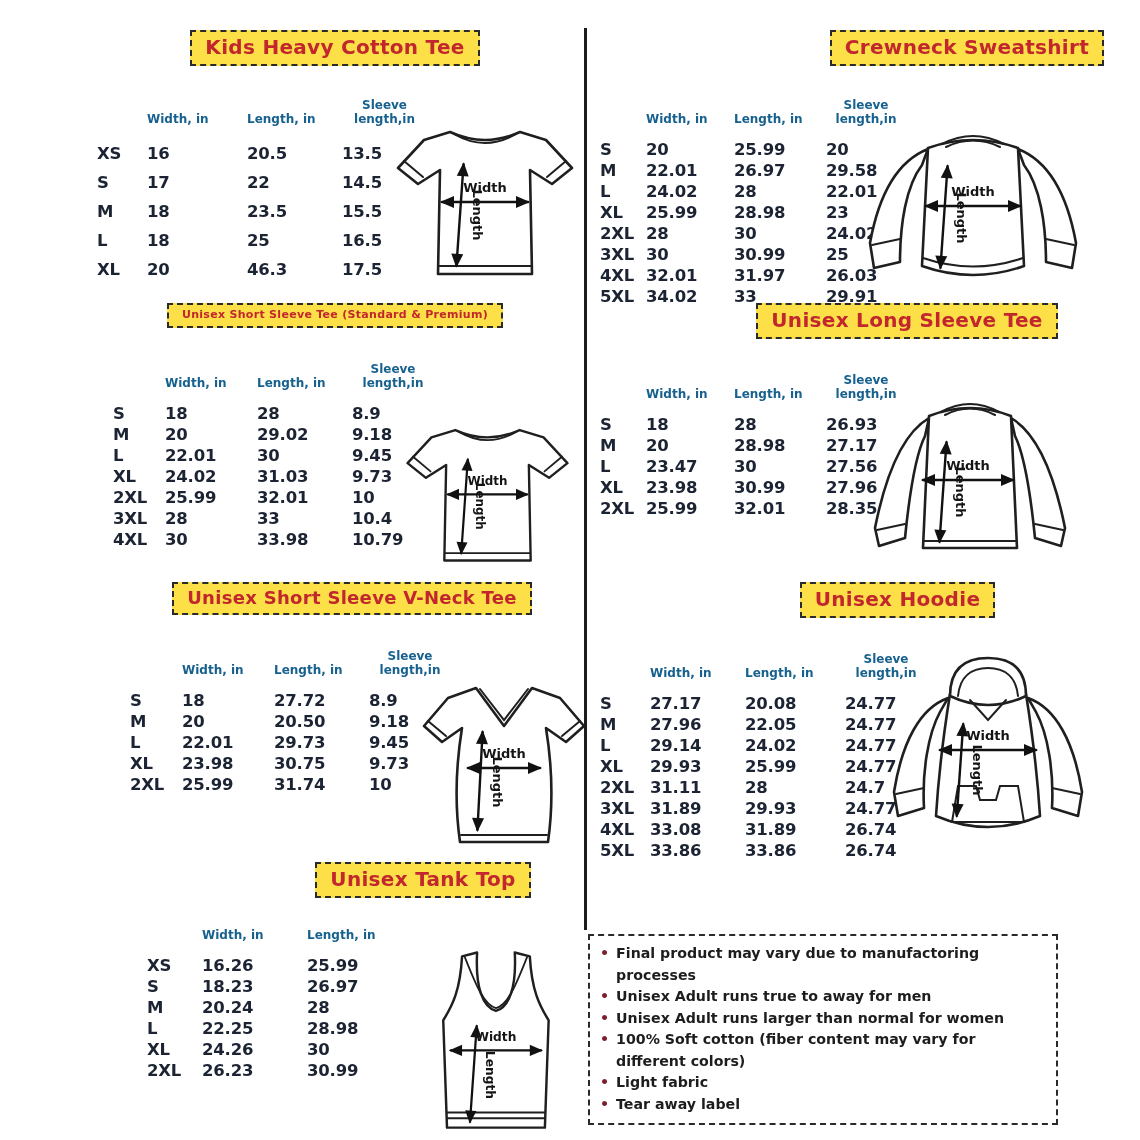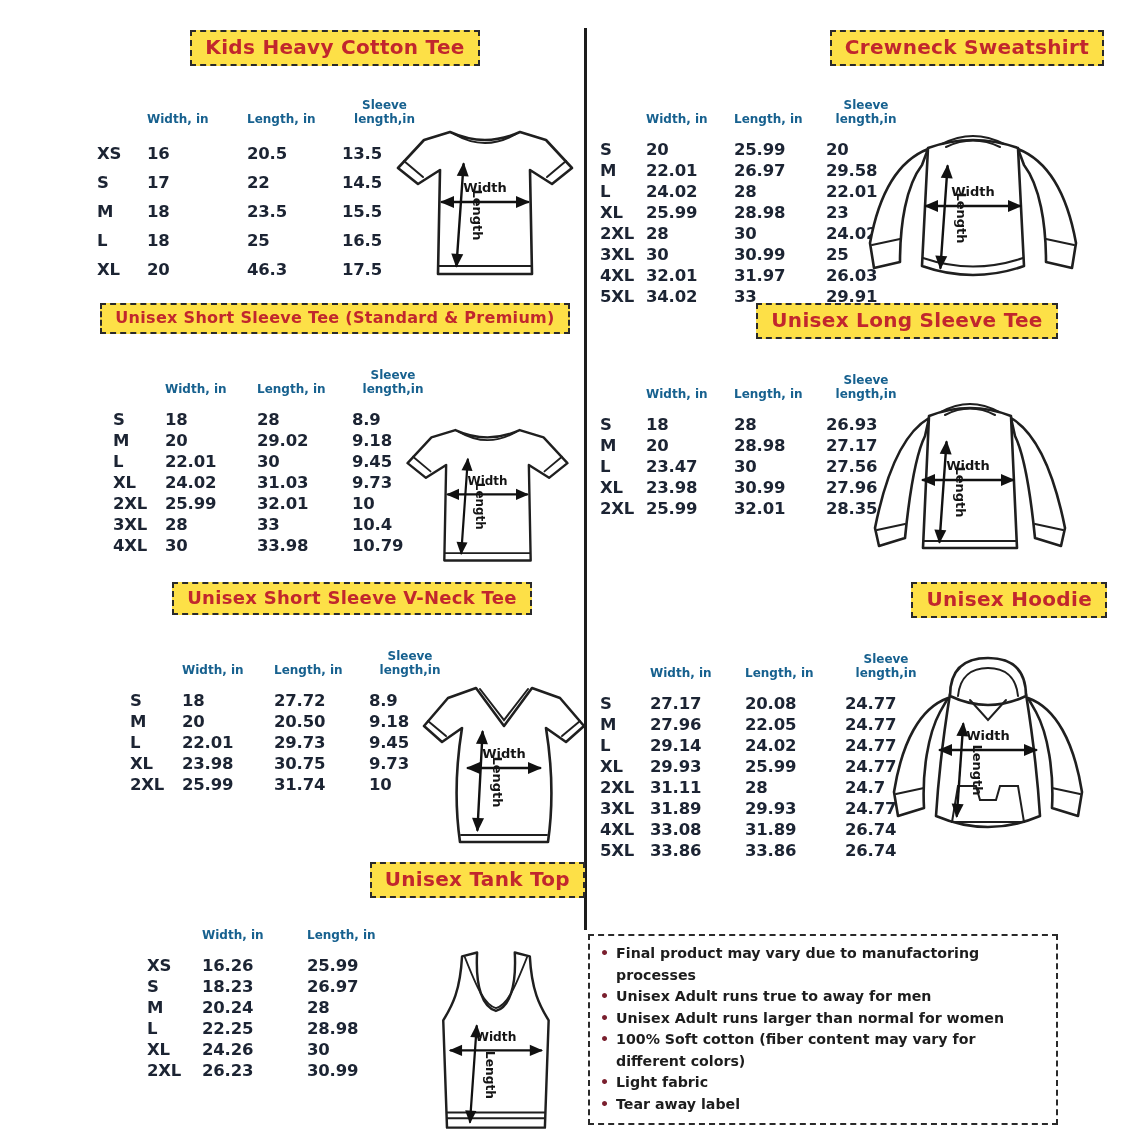--- a/index.html
+++ b/index.html
@@ -190,21 +190,21 @@
         <line class="arrow" x1="84" y1="48" x2="84" y2="150"></line>
         <polygon class="ahead" points="84,46 78,60 90,60"></polygon>
         <polygon class="ahead" points="84,152 78,138 90,138"></polygon>
       </g>
       <text x="97" y="100" transform="rotate(90 97 100)">Length</text>
     </svg>
   </section>
 
   <section class="panel" style="left:85px;top:303px;width:500px">
     <div class="title-row">
-      <span class="title-box" style="font-size:16px">Unisex Short Sleeve Tee (Standard &amp; Premium)</span>
+      <span class="title-box" style="font-size:11px">Unisex Short Sleeve Tee (Standard &amp; Premium)</span>
     </div>
     <div class="table g-short rh21" style="margin:18px 0 0 28px">
       <div class="trow thead">
         <span class="cell"></span>
         <span class="th">Width, in</span>
         <span class="th">Length, in</span>
         <span class="th th-sleeve">Sleeve
 length,in</span>
       </div>
       <div class="trow">
@@ -396,21 +396,21 @@
       <g transform="rotate(3 66 111)">
         <line class="arrow" x1="66" y1="62" x2="66" y2="160"></line>
         <polygon class="ahead" points="66,60 60,74 72,74"></polygon>
         <polygon class="ahead" points="66,162 60,148 72,148"></polygon>
       </g>
       <text x="79" y="112" transform="rotate(90 79 112)">Length</text>
     </svg>
   </section>
 
   <section class="panel" style="left:592px;top:582px;width:515px">
-    <div class="title-row" style="text-align:right;padding-left:96px">
+    <div class="title-row" style="text-align:center;padding-left:96px">
       <span class="title-box">Unisex Hoodie</span>
     </div>
     <div class="table g-hood rh21" style="margin:18px 0 0 8px">
       <div class="trow thead">
         <span class="cell"></span>
         <span class="th">Width, in</span>
         <span class="th">Length, in</span>
         <span class="th th-sleeve">Sleeve
 length,in</span>
       </div>
@@ -482,21 +482,21 @@
       <g transform="rotate(4 82 116)">
         <line class="arrow" x1="82" y1="70" x2="82" y2="162"></line>
         <polygon class="ahead" points="82,68 76,82 88,82"></polygon>
         <polygon class="ahead" points="82,164 76,150 88,150"></polygon>
       </g>
       <text x="95" y="116" transform="rotate(90 95 116)">Length</text>
     </svg>
   </section>
 
   <section class="panel" style="left:85px;top:862px;width:500px">
-    <div class="title-row" style="text-align:right;padding-left:176px">
+    <div class="title-row" style="text-align:center;padding-left:176px">
       <span class="title-box">Unisex Tank Top</span>
     </div>
     <div class="table g-tank rh21" style="margin:18px 0 0 62px">
       <div class="trow thead" style="min-height:26px">
         <span class="cell"></span>
         <span class="th">Width, in</span>
         <span class="th">Length, in</span>
       </div>
       <div class="trow">
           <span class="cell">XS</span>

